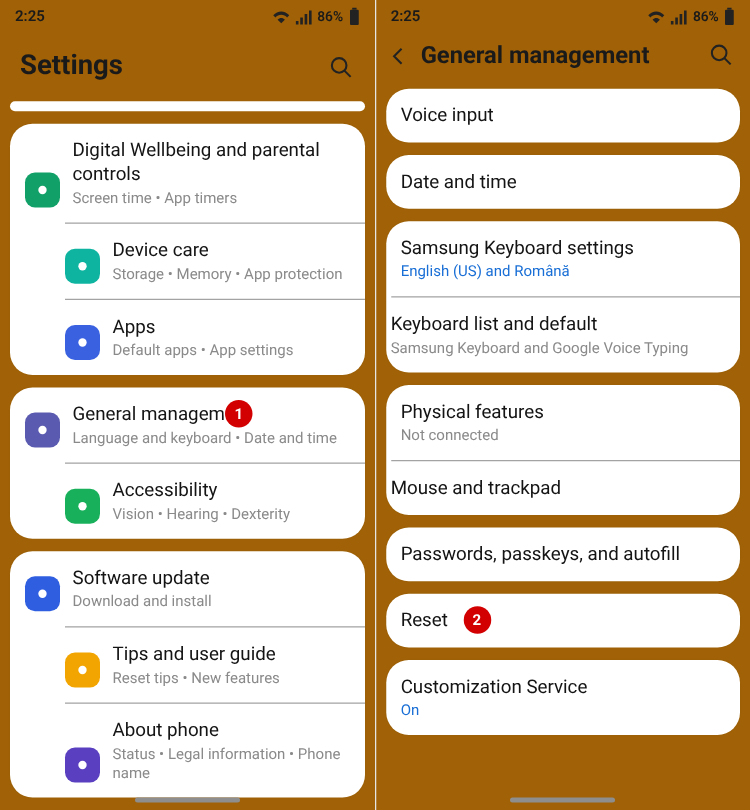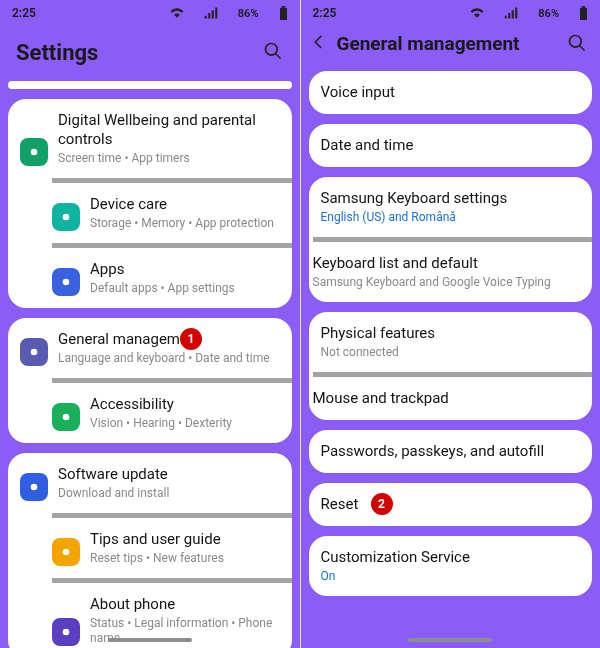--- a/index.html
+++ b/index.html
@@ -1,30 +1,30 @@
 <!DOCTYPE html>
 <html><head>
 <meta charset="utf-8">
 <style>
 html,body{margin:0;padding:0;background:#fff;font-family:-apple-system,Roboto,Arial,sans-serif;color:#1a1a1a;width:600px;height:648px;overflow:hidden}
 .stage{display:flex;width:600px;height:648px}
-.phone{width:300px;height:648px;background:#8b5cf6;position:relative;overflow:hidden}
+.phone{width:300px;height:648px;background:#a16207;position:relative;overflow:hidden}
 .phone + .phone{border-left:1px solid #e5e5e5}
 .status{display:flex;justify-content:space-between;align-items:center;padding:6px 12px 2px 12px;font-size:12px;font-weight:600}
-.status .right{display:flex;align-items:center;gap:20px;font-size:11px}
+.status .right{display:flex;align-items:flex-end;gap:4px;font-size:11px}
 .status svg{display:block}
-.header{display:flex;align-items:flex-start;padding:18px 16px 16px 16px}
+.header{display:flex;align-items:flex-end;padding:18px 16px 16px 16px}
 .header.compact{padding:10px 12px 12px 8px}
 .header .title{font-size:22px;font-weight:700;flex:1}
 .header.compact .title{font-size:19px}
 .header .back{width:20px;height:20px;margin-right:8px;display:flex;align-items:center;justify-content:center}
 .header .search{width:22px;height:22px;display:flex;align-items:center;justify-content:center}
 .group{background:#fff;border-radius:18px;margin:4px 8px 10px 8px;overflow:hidden;box-shadow:0 0 0 1px rgba(0,0,0,.02)}
 .item{display:flex;align-items:flex-end;padding:12px 12px;position:relative}
-.group .item + .item{border-top:5px solid #a3a3a3;margin-left:44px;padding-left:0}
+.group .item + .item{border-top:1px solid #a3a3a3;margin-left:44px;padding-left:0}
 .phone.right .group .item + .item{margin-left:4px}
 .item .icon{width:28px;height:28px;border-radius:8px;margin-right:10px;display:flex;align-items:center;justify-content:center;flex-shrink:0}
 .item .text{flex:1;min-width:0}
 .item .label{font-size:15px;line-height:19px;color:#141414}
 .item .sub{font-size:12px;line-height:15px;color:#8a8a8a;margin-top:2px}
 .item .sub.blue{color:#1a6fd6}
 .marker{position:absolute;width:22px;height:22px;border-radius:50%;background:#d20000;color:#fff;font-size:12px;font-weight:700;display:flex;align-items:center;justify-content:center;box-shadow:0 0 0 1px #fff}
 .navbar{position:absolute;bottom:6px;left:50%;transform:translateX(-50%);width:84px;height:4px;border-radius:2px;background:#8e8e8e}
 .spacer-top{height:8px;background:#fff;border-radius:18px;margin:0 8px 10px 8px}
 </style>

